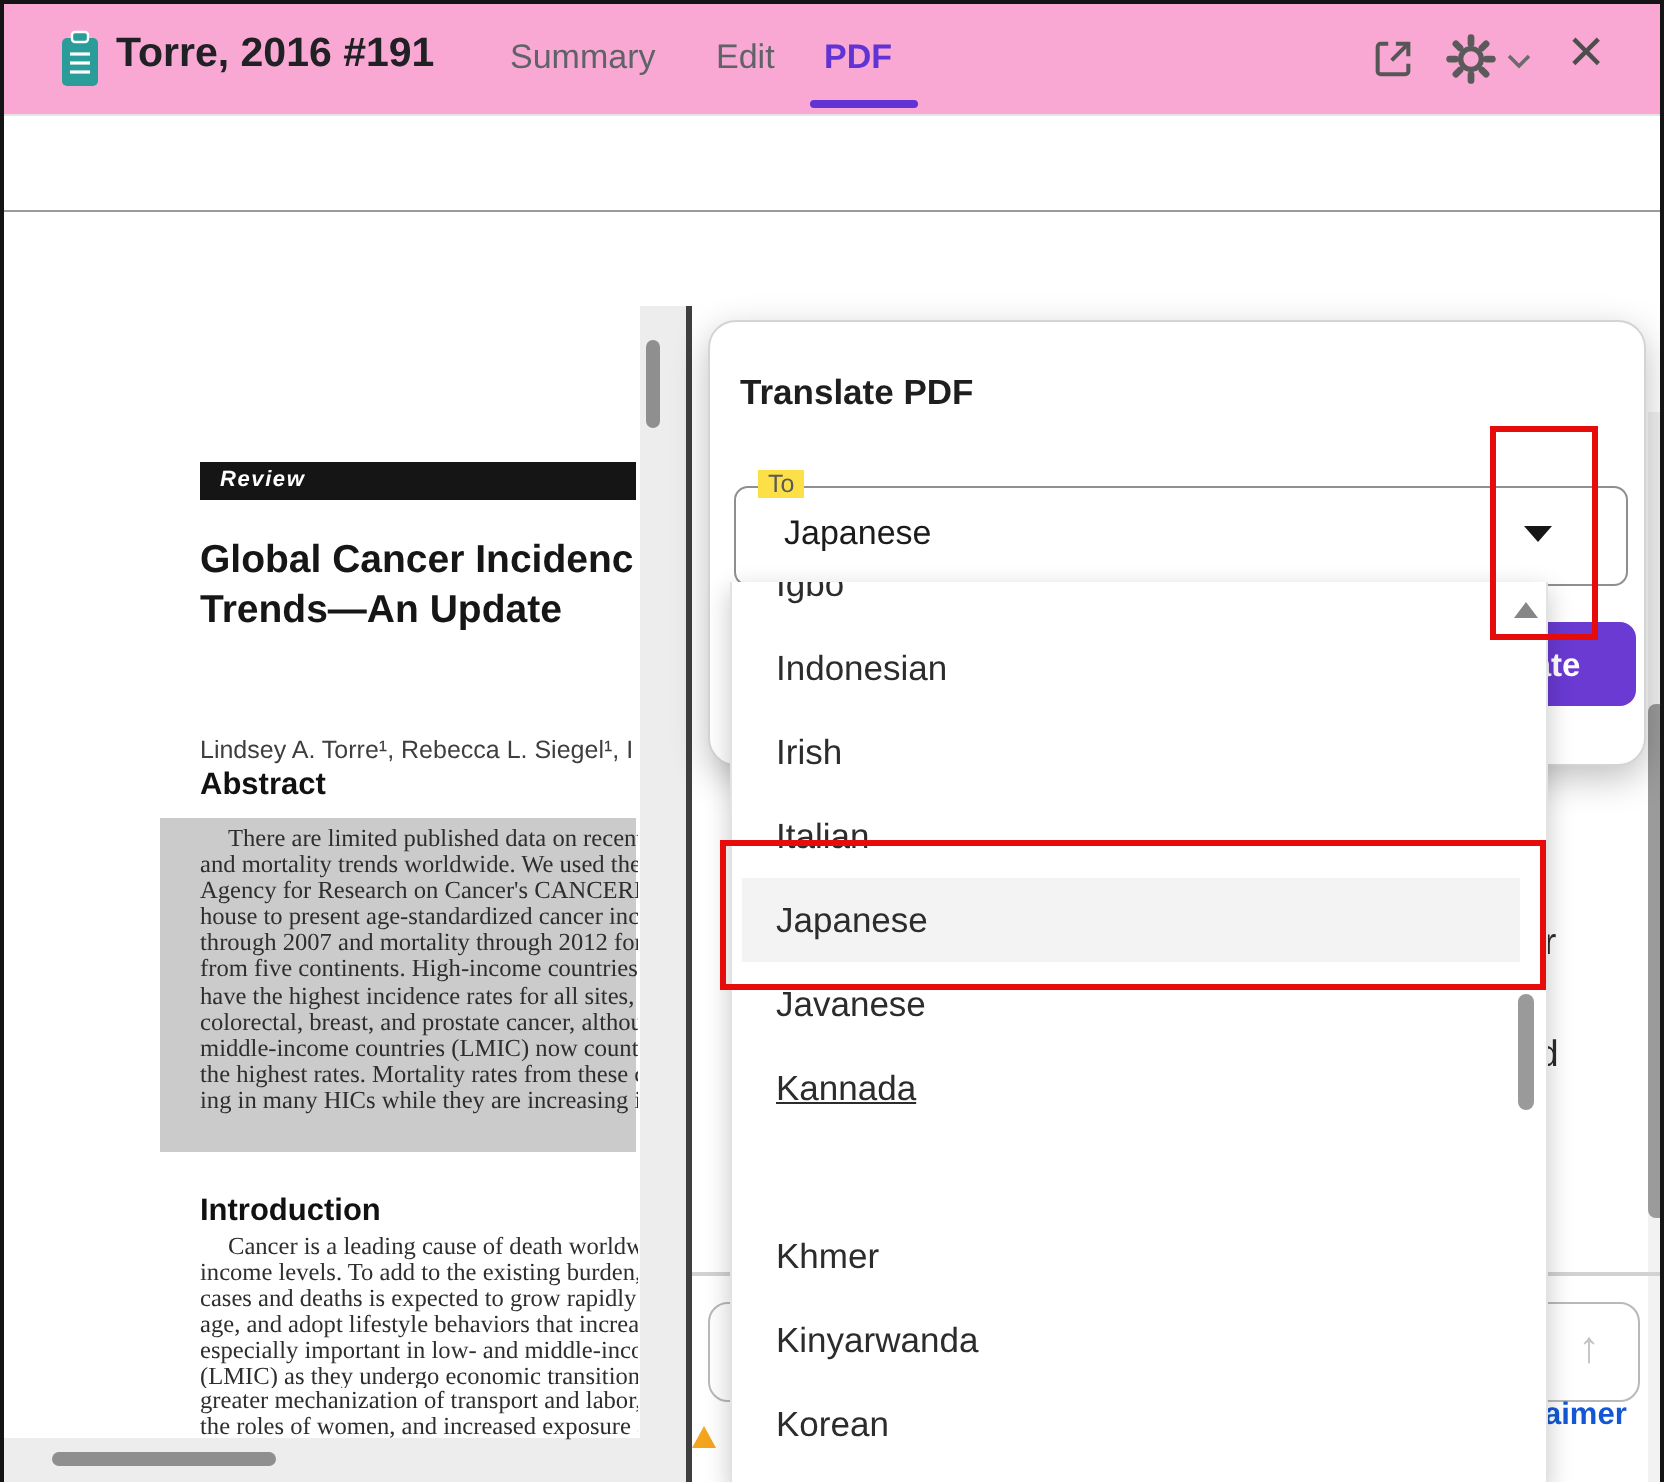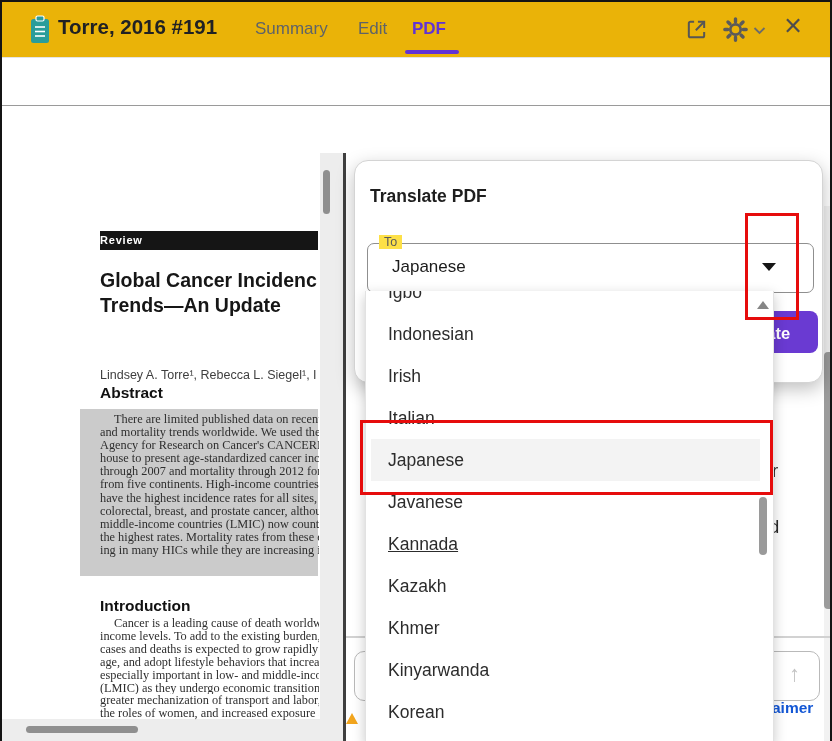--- a/index.html
+++ b/index.html
@@ -3,21 +3,21 @@
 <meta charset="utf-8">
 <style>
   html,body{margin:0;padding:0;background:#fff;}
   .screen{position:relative;width:832px;height:741px;box-sizing:border-box;
     border-top:2px solid #141414;border-left:2px solid #141414;border-right:2px solid #141414;
     font-family:"Liberation Sans",sans-serif;background:#fff;overflow:hidden;}
   .abs{position:absolute;}
   svg{display:block;}
 
   
-  .header{left:0;top:0;width:828px;height:55px;background:#eab308;border-bottom:1px solid #e4e4e4;text-align:right;}
+  .header{left:0;top:0;width:828px;height:55px;background:#f9a8d4;border-bottom:1px solid #e4e4e4;text-align:right;}
   .win-title{left:56px;top:13px;font-size:20.5px;font-weight:600;color:#202124;}
   .tab{top:17px;font-size:17px;color:#5f6368;cursor:pointer;}
   .tab-pdf{color:#6133d4;font-weight:bold;}
   .pdf-underline{left:403px;top:48px;width:54px;height:3.5px;background:#6133d4;border-radius:2px;}
   .close-icon{left:782px;top:8px;font-size:31px;color:#4d4d4d;line-height:31px;}
   .close-icon::before{content:"×";}
 
   
   .toolbar{left:0;top:56px;width:828px;height:47px;background:#fff;border-bottom:1px solid #9a9a9a;}
   .teal-txt{color:#0d7d80;}
@@ -40,21 +40,21 @@
   .filebar{left:0;top:104px;width:828px;height:47px;background:#fff;border-bottom:1px solid #dcdcdc;}
   .file-box{left:56px;top:110px;width:756px;height:34px;border:1.4px solid #8f8f8f;border-radius:7px;
     box-sizing:border-box;background:#fff;}
   .file-name{left:70px;top:110px;height:34px;line-height:34px;font-size:16.5px;color:#2e2e2e;
     width:690px;white-space:nowrap;overflow:hidden;}
 
   
   .viewer{left:0;top:151px;width:341px;height:590px;background:#ededed;}
   .page{left:0;top:151px;width:318px;height:566px;background:#fff;}
   .review-bar{left:98px;top:229px;width:218px;height:19px;background:#151515;color:#fff;
-    font-size:11px;font-weight:bold;letter-spacing:.8px;line-height:19px;box-sizing:border-box;}
+    font-size:11px;font-weight:bold;letter-spacing:.8px;line-height:19px;padding-left:10px;box-sizing:border-box;font-style:italic;}
   .pdf-title{left:98px;top:266px;width:220px;font-size:19.5px;font-weight:bold;color:#161616;
     line-height:25px;white-space:nowrap;overflow:hidden;}
   .pdf-authors{left:98px;top:324px;width:219px;font-size:12.5px;color:#3e3e3e;white-space:nowrap;overflow:hidden;margin-top:42px;}
   .pdf-h{font-size:15.5px;font-weight:bold;color:#111;}
   .hl-block{left:78px;top:407px;width:238px;height:167px;background:#cbcbcb;}
   .serif-lines{font-family:"Liberation Serif",serif;font-size:12.3px;color:#2e2e2e;}
   .serif-lines div{white-space:nowrap;overflow:hidden;width:219px;}
   .abs-lines{left:98px;top:411px;line-height:13.1px;}
   .abs-lines div:first-child{text-indent:14px;}
   .intro-lines{left:98px;top:615px;line-height:12.9px;}
@@ -326,21 +326,20 @@
   <button class="abs xlate-btn">Translate</button>
 
   <div class="abs lang-list">
     <div class="lang-item" style="top:-20px;">Igbo</div>
     <div class="lang-item" style="top:22px;">Indonesian</div>
     <div class="lang-item" style="top:64px;">Irish</div>
     <div class="lang-item" style="top:106px;">Italian</div>
     <div class="lang-item hl" style="top:148px;">Japanese</div>
     <div class="lang-item" style="top:190px;">Javanese</div>
     <div class="lang-item" style="top:232px;text-decoration:underline;">Kannada</div>
-    <div class="lang-item" style="top:274px;">Kazakh</div>
     <div class="lang-item" style="top:316px;">Khmer</div>
     <div class="lang-item" style="top:358px;">Kinyarwanda</div>
     <div class="lang-item" style="top:400px;">Korean</div>
     <div class="list-thumb" style="left:393px;top:206px;position:absolute;"></div>
     <div class="tri-up" style="position:absolute;left:391px;top:10px;border-bottom-color:#868686;"></div>
   </div>
 
   <div class="abs red-box red-box1"></div>
   <div class="abs red-box red-box2"></div>
 

